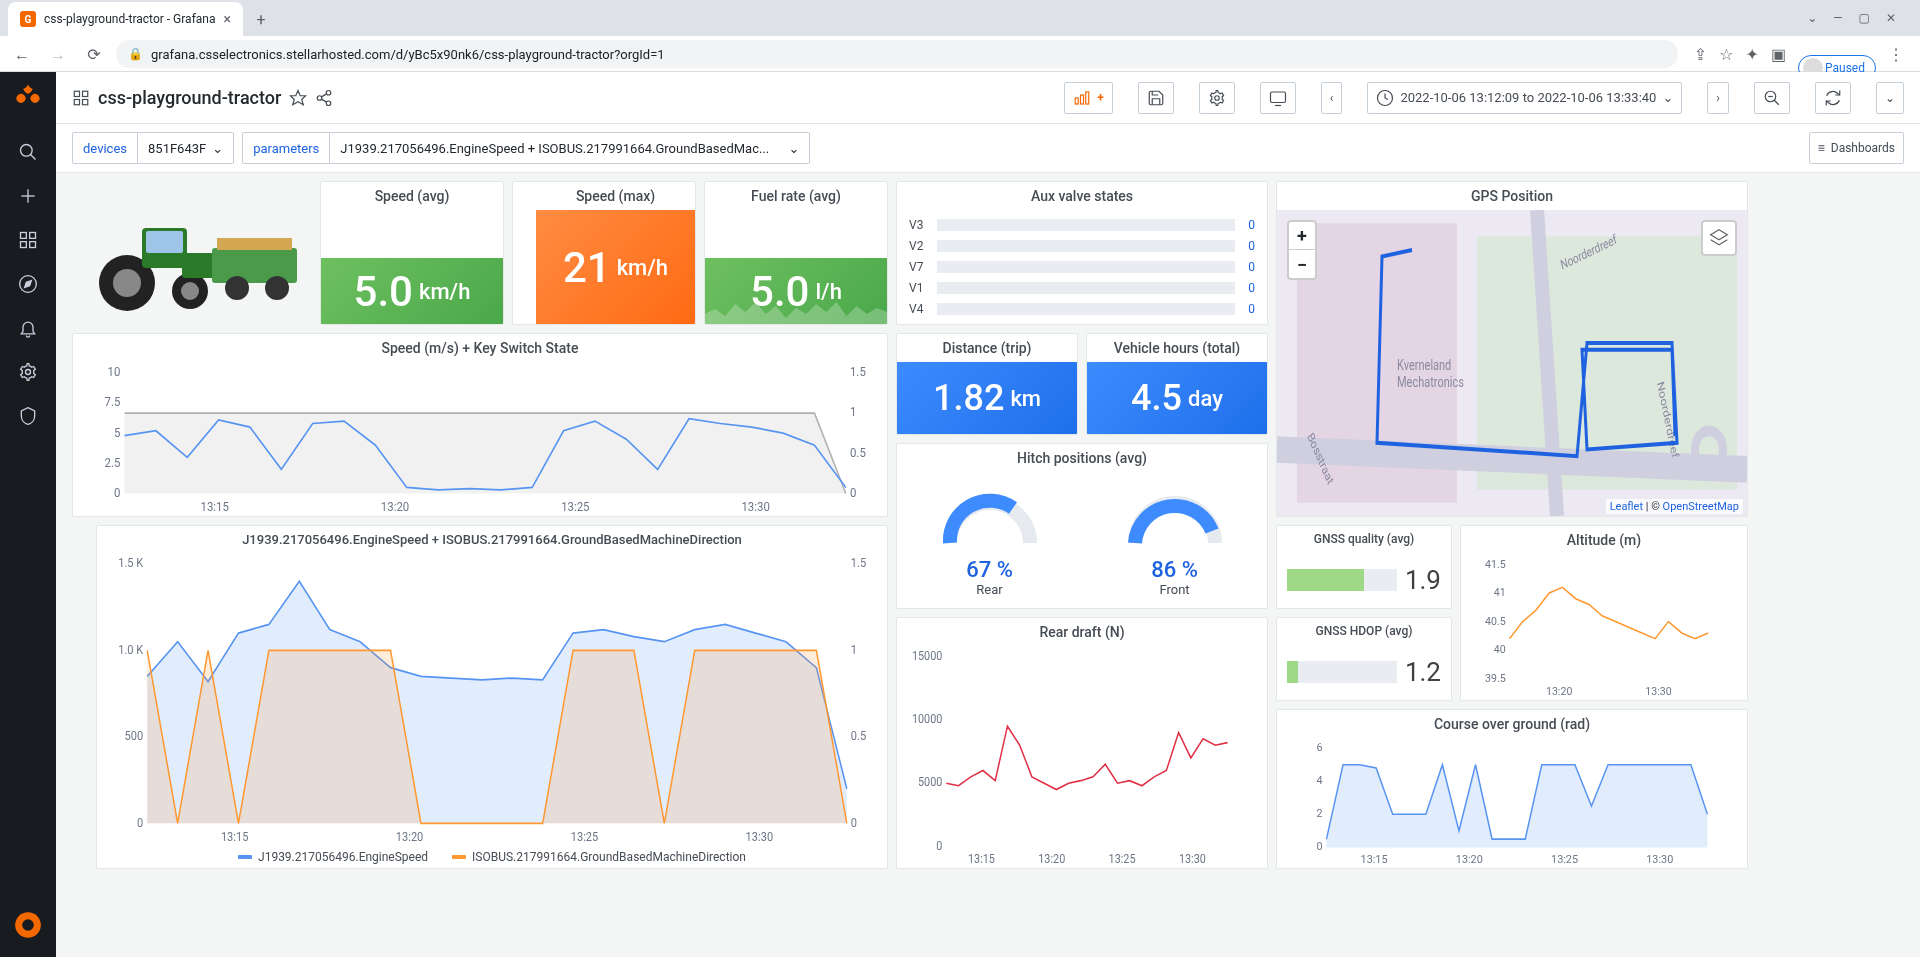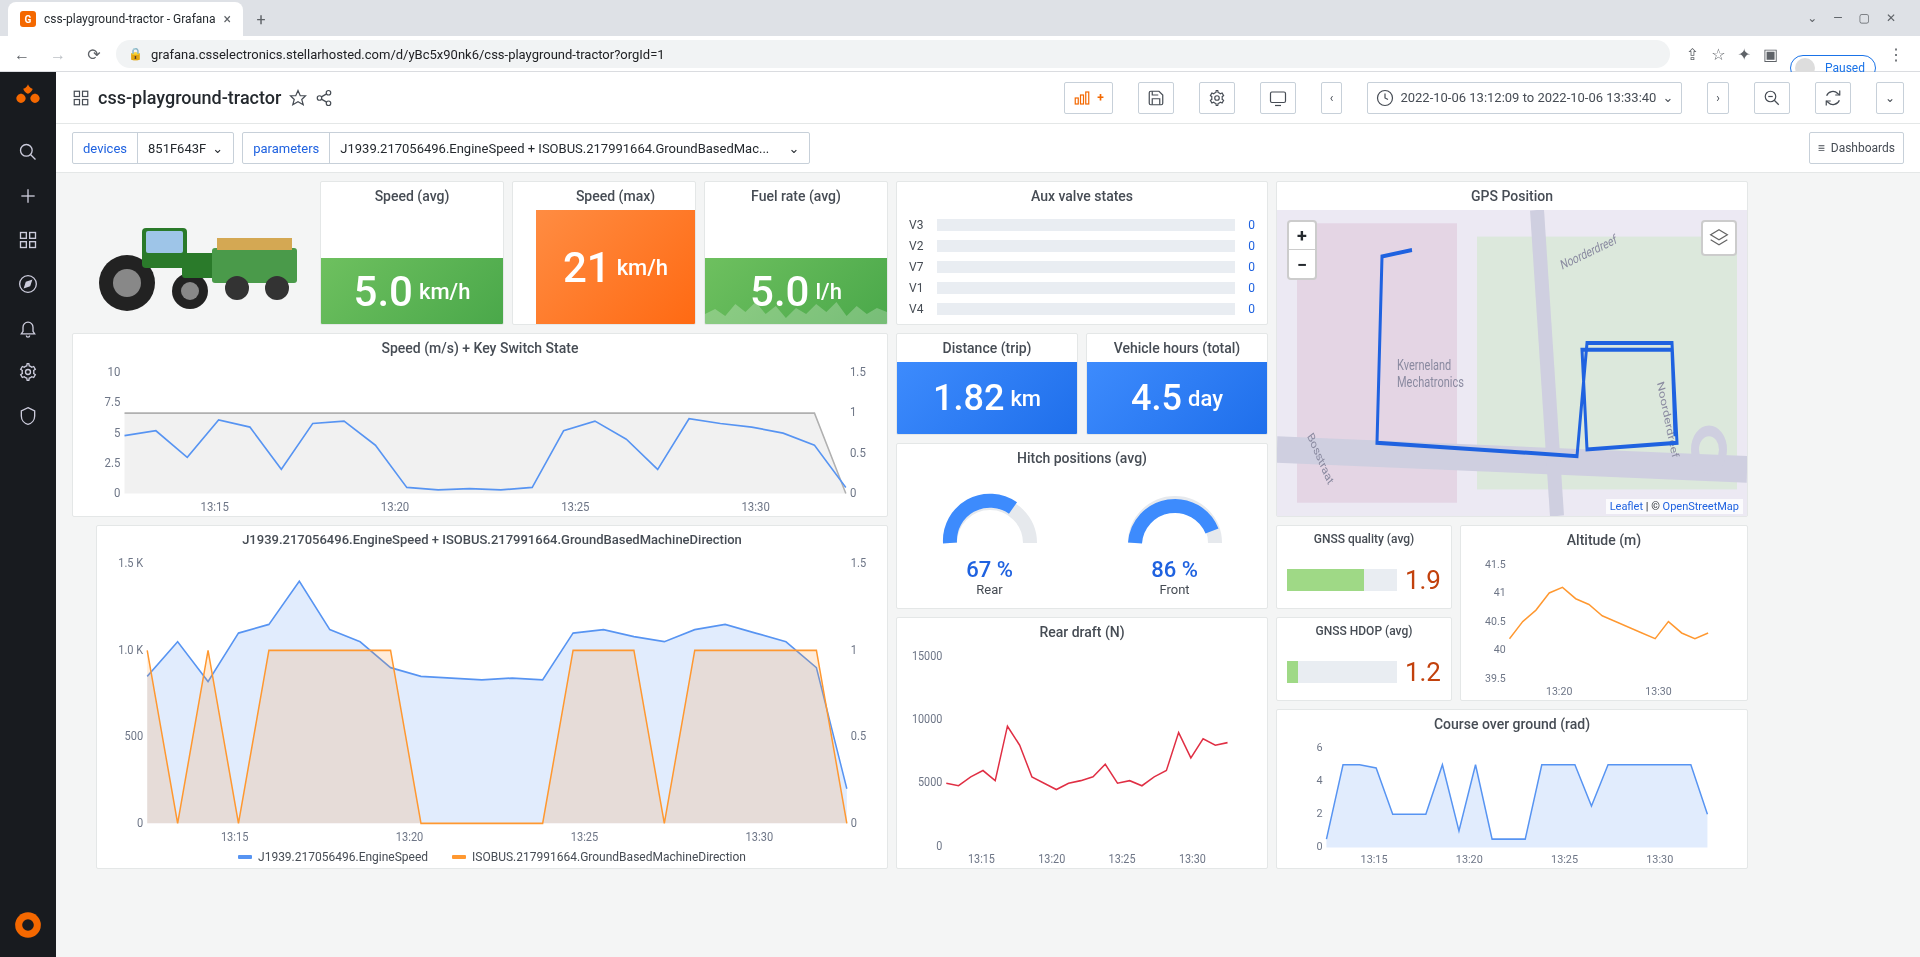--- a/index.html
+++ b/index.html
@@ -12,21 +12,21 @@
 .new-tab { width: 28px; height: 28px; display: flex; align-items: center; justify-content: center; font-size: 16px; color: #5f6368; cursor: pointer; margin-left:4px; margin-bottom:3px;}
 .win-controls { margin-left: auto; display: flex; gap: 16px; padding: 0 16px; color: #5f6368; align-items:center; height:36px;}
 .win-controls span { cursor:pointer; font-size:12px; }
 .addr-bar { height: 36px; display: flex; align-items: center; padding: 0 8px; gap: 8px; }
 .nav-btn { width: 28px; height: 28px; display: flex; align-items: center; justify-content: center; color: #5f6368; cursor: pointer; border-radius: 50%; }
 .nav-btn.disabled { color: #bdc1c6; }
 .url-box { flex: 1; height: 28px; background: #f1f3f4; border-radius: 14px; display: flex; align-items: center; padding: 0 12px; font-size: 13px; color: #202124; gap:8px;}
 .url-box .lock { color:#5f6368; font-size:12px;}
 .addr-icons { display: flex; gap: 12px; align-items: center; padding: 0 8px; }
 .addr-icons > * { cursor: pointer; color: #5f6368; }
-.avatar-pill { display:flex; align-items:center; gap:10px; border:1px solid #1a73e8; border-radius:16px; padding:2px 10px 2px 4px; color:#1a73e8; font-size:12px;margin-top:28px;}
+.avatar-pill { display:flex; align-items:center; gap:2px; border:1px solid #1a73e8; border-radius:16px; padding:2px 10px 2px 4px; color:#1a73e8; font-size:12px;margin-top:28px;}
 .avatar-pill .av { width:20px;height:20px;border-radius:50%;background:#ddd;}
 
 .app { display: flex; height: calc(957px - 72px); }
 .sidebar { width: 56px; background: #181b1f; display: flex; flex-direction: column; align-items: center; padding-top: 8px; gap: 4px; }
 .sidebar .logo { width: 32px; height: 32px; margin-bottom: 16px; display:flex;align-items:center;justify-content:center;}
 .sidebar .nav-item { width: 40px; height: 40px; display: flex; align-items: center; justify-content: center; color: #ccccdc; cursor: pointer; border-radius: 2px; }
 .sidebar .bottom { margin-top: auto; margin-bottom: 12px; }
 .side-icon { width:20px; height:20px; stroke:#ccccdc; fill:none; stroke-width:1.6; }
 
 .main { flex: 1; background: #f4f5f5; overflow: auto; }
@@ -101,21 +101,21 @@
 
 .gauge-row { flex:1; display:flex; justify-content:space-around; align-items:center;}
 .gauge { width:130px; text-align:center;}
 .gauge svg { width:110px; height:70px;}
 .gauge-val { font-size:22px; font-weight:500; color:#1f62e0;}
 .gauge-lbl { font-size:13px; color:#464c54;}
 
 .gnss-body { flex:1; display:flex; align-items:center; padding:0 10px; gap:8px;}
 .gnss-bar { flex:1; height:22px; background:#e9edf2; position:relative;}
 .gnss-bar .fill { position:absolute; left:0; top:0; bottom:0; background:#9fd986;}
-.gnss-val { font-size:26px; color:#c2410c; font-weight:400;}
+.gnss-val { font-size:26px; color:#404040; font-weight:400;}
 
 .tractor-svg { width:220px; height:120px;}
 </style>
 </head>
 <body>
 
 <div class="browser-chrome">
   <div class="tab-bar">
     <div class="tab">
       <span class="favicon">G</span>

